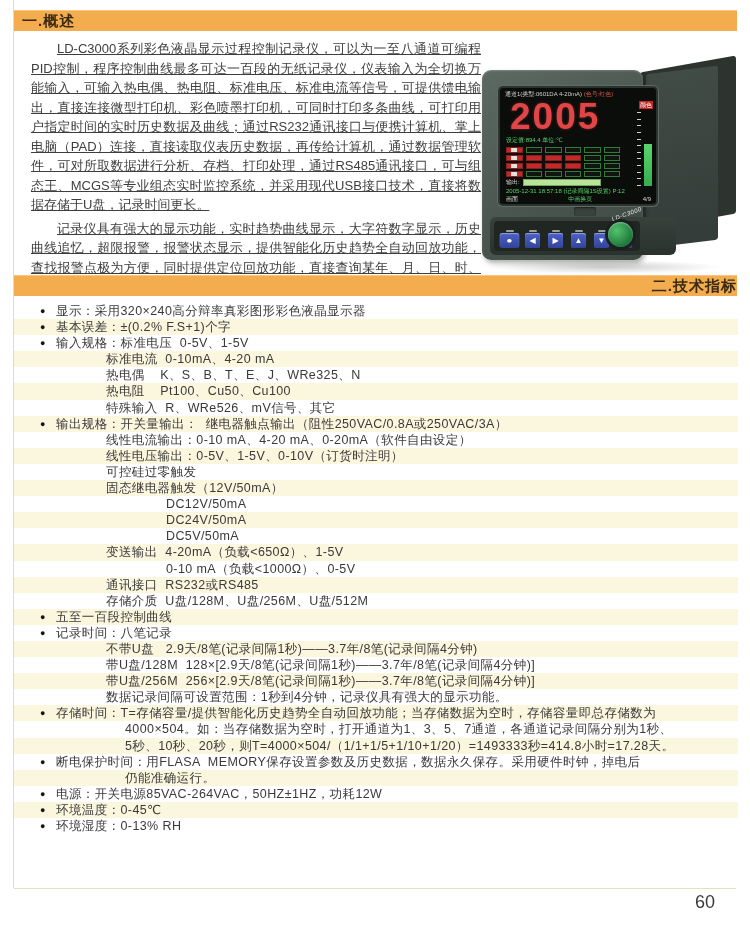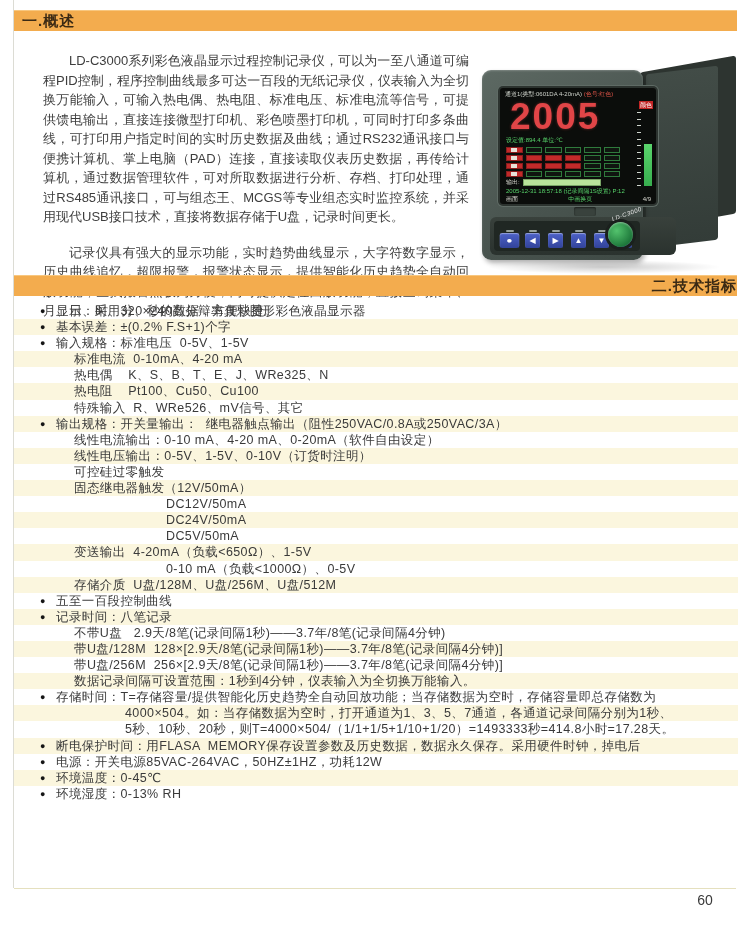--- a/index.html
+++ b/index.html
@@ -8,32 +8,32 @@
   .left-rule{position:absolute;left:13px;top:0;width:1px;height:888px;background:#dcdcd4;}
 
   .sec-hdr{position:absolute;left:14px;width:723px;height:21px;background:#F3AC4E;
            box-shadow:inset 0 1px 0 #f8c77f;}
   .sec-hdr .sec-title{display:block;padding-left:8px;line-height:21px;font-size:15px;
            font-weight:bold;color:#3B2A14;letter-spacing:1px;}
   #hdr1{top:10px;} #hdr2{top:275px;text-align:right;}
 
   .overview{position:absolute;left:27px;top:35px;width:458px;font-size:13px;
             line-height:19.5px;color:#3e3e3e;text-align:justify;}
-  .para{margin:16px;text-indent:2em;}
+  .para{margin:4px;text-indent:2em;text-decoration:underline;}
 
   .specs{position:absolute;left:14px;top:303px;width:724px;}
   .spec-row{position:relative;height:16.1px;line-height:16.1px;font-size:12.5px;
             color:#3a3a3a;letter-spacing:0.4px;white-space:pre;overflow:hidden;}
   .spec-row:nth-child(even){background:#FBF6DE;}
   .spec-row .bullet{position:absolute;left:26px;top:0;font-size:9px;color:#151515;}
-  .ind-0{padding-left:42px;} .ind-1{padding-left:60px;}
+  .ind-0{padding-left:42px;} .ind-1{padding-left:92px;}
   .ind-2{padding-left:152px;} .ind-3{padding-left:111px;}
 
   .footer-rule{position:absolute;left:14px;top:888px;width:722px;height:1px;background:#E5E0BE;}
-  .page-num{position:absolute;left:690px;top:892px;width:30px;font-size:14px;color:#3a3a3a;text-align:center;}
+  .page-num{position:absolute;left:690px;top:892px;width:30px;font-size:18px;color:#3a3a3a;text-align:center;}
 
   
   .photo{position:absolute;left:478px;top:58px;width:262px;height:212px;}
   .dev-shadow{position:absolute;left:8px;bottom:-4px;width:236px;height:14px;
               background:radial-gradient(ellipse at center,rgba(0,0,0,.20),rgba(0,0,0,0) 70%);}
   .dev-bracket{position:absolute;right:4px;top:6px;width:96px;height:158px;background:#2d3430;
                transform:skewY(-10deg);border-radius:3px;}
   .dev-side{position:absolute;right:22px;top:12px;width:72px;height:174px;
             background:linear-gradient(#424c47,#333c38);transform:skewY(-7deg);border-radius:3px;}
   .dev-front{position:absolute;left:4px;top:12px;width:161px;height:190px;border-radius:9px;
@@ -216,31 +216,33 @@
       <div class="spec-row ind-0"><span class="bullet">●</span><span>输出规格：开关量输出：  继电器触点输出（阻性250VAC/0.8A或250VAC/3A）</span></div>
       <div class="spec-row ind-1"><span>线性电流输出：0-10 mA、4-20 mA、0-20mA（软件自由设定）</span></div>
       <div class="spec-row ind-1"><span>线性电压输出：0-5V、1-5V、0-10V（订货时注明）</span></div>
       <div class="spec-row ind-1"><span>可控硅过零触发</span></div>
       <div class="spec-row ind-1"><span>固态继电器触发（12V/50mA）</span></div>
       <div class="spec-row ind-2"><span>DC12V/50mA</span></div>
       <div class="spec-row ind-2"><span>DC24V/50mA</span></div>
       <div class="spec-row ind-2"><span>DC5V/50mA</span></div>
       <div class="spec-row ind-1"><span>变送输出  4-20mA（负载&lt;650Ω）、1-5V</span></div>
       <div class="spec-row ind-2"><span>0-10 mA（负载&lt;1000Ω）、0-5V</span></div>
+      <div class="spec-row ind-1"><span>通讯接口  RS232或RS485</span></div>
       <div class="spec-row ind-1"><span>存储介质  U盘/128M、U盘/256M、U盘/512M</span></div>
       <div class="spec-row ind-0"><span class="bullet">●</span><span>五至一百段控制曲线</span></div>
       <div class="spec-row ind-0"><span class="bullet">●</span><span>记录时间：八笔记录</span></div>
       <div class="spec-row ind-1"><span>不带U盘   2.9天/8笔(记录间隔1秒)——3.7年/8笔(记录间隔4分钟)</span></div>
       <div class="spec-row ind-1"><span>带U盘/128M  128×[2.9天/8笔(记录间隔1秒)——3.7年/8笔(记录间隔4分钟)]</span></div>
       <div class="spec-row ind-1"><span>带U盘/256M  256×[2.9天/8笔(记录间隔1秒)——3.7年/8笔(记录间隔4分钟)]</span></div>
-      <div class="spec-row ind-1"><span>数据记录间隔可设置范围：1秒到4分钟，仪表输入为全切换万能输入。</span></div>
+      <div class="spec-row ind-1"><span>数据记录间隔可设置范围：1秒到4分钟，记录仪具有强大的显示功能。</span></div>
       <div class="spec-row ind-0"><span class="bullet">●</span><span>存储时间：T=存储容量/提供智能化历史趋势全自动回放功能；当存储数据为空时，存储容量即总存储数为</span></div>
       <div class="spec-row ind-3"><span>4000×504。如：当存储数据为空时，打开通道为1、3、5、7通道，各通道记录间隔分别为1秒、</span></div>
       <div class="spec-row ind-3"><span>5秒、10秒、20秒，则T=4000×504/（1/1+1/5+1/10+1/20）=1493333秒=414.8小时=17.28天。</span></div>
       <div class="spec-row ind-0"><span class="bullet">●</span><span>断电保护时间：用FLASA  MEMORY保存设置参数及历史数据，数据永久保存。采用硬件时钟，掉电后</span></div>
+      <div class="spec-row ind-3"><span>仍能准确运行。</span></div>
       <div class="spec-row ind-0"><span class="bullet">●</span><span>电源：开关电源85VAC-264VAC，50HZ±1HZ，功耗12W</span></div>
       <div class="spec-row ind-0"><span class="bullet">●</span><span>环境温度：0-45℃</span></div>
       <div class="spec-row ind-0"><span class="bullet">●</span><span>环境湿度：0-13% RH</span></div>
     </div>
 
   <div class="footer-rule"></div>
   <div class="page-num">60</div>
 </div>
 
 </body></html>

